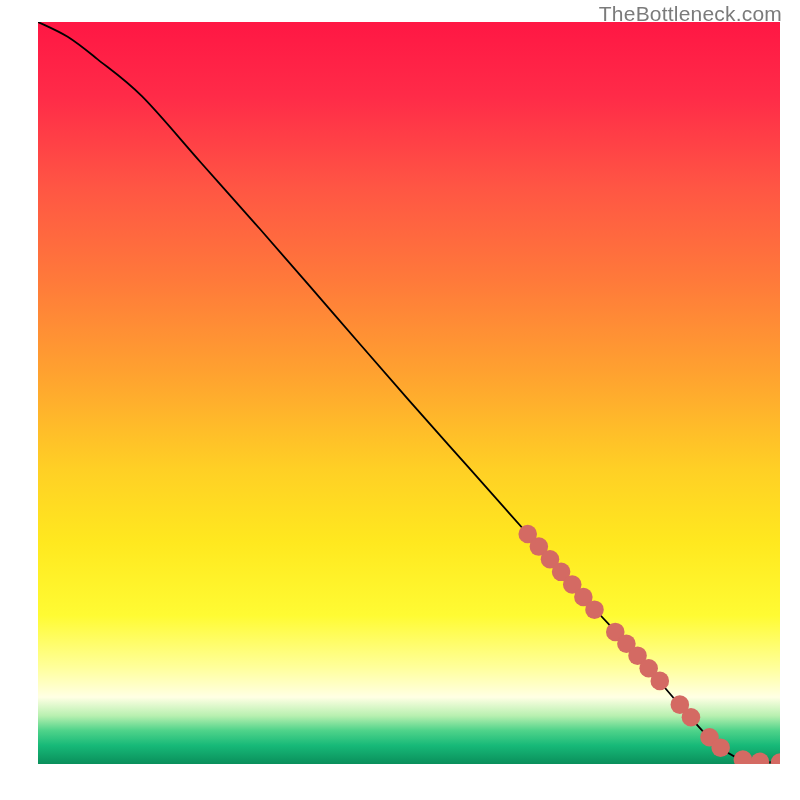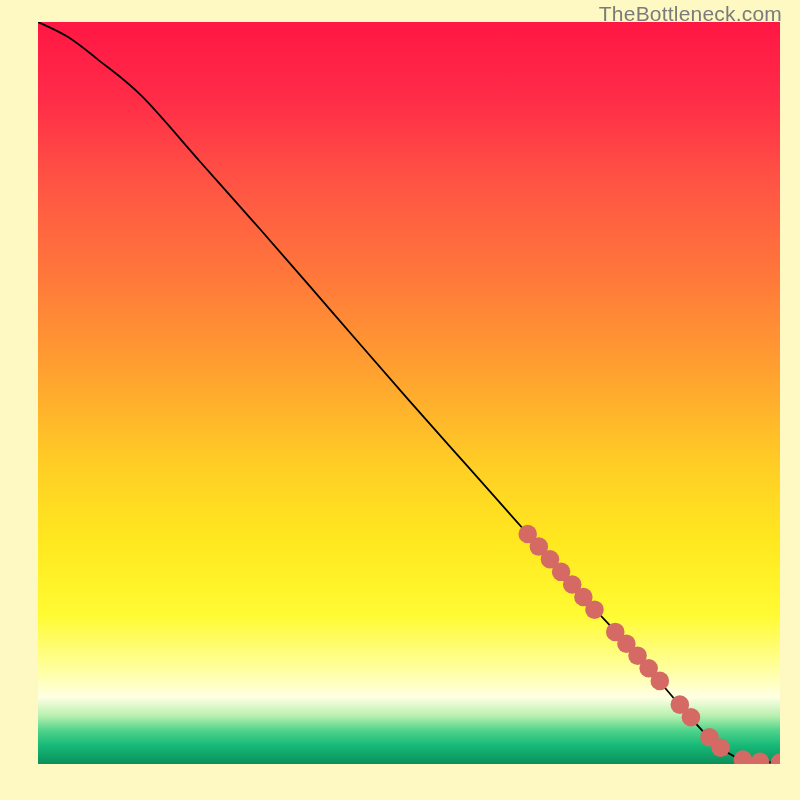--- a/index.html
+++ b/index.html
@@ -8,21 +8,21 @@
     width: 800px;
     height: 800px;
     background: #000000;
     overflow: hidden;
     font-family: Arial, Helvetica, sans-serif;
   }
   .stage {
     position: relative;
     width: 800px;
     height: 800px;
-    background: #fef9c3;
+    background: #ffffff;
   }
   .plot {
     position: absolute;
     left: 38px;
     top: 22px;
     width: 742px;
     height: 742px;
   }
   .gradient {
     position: absolute;

